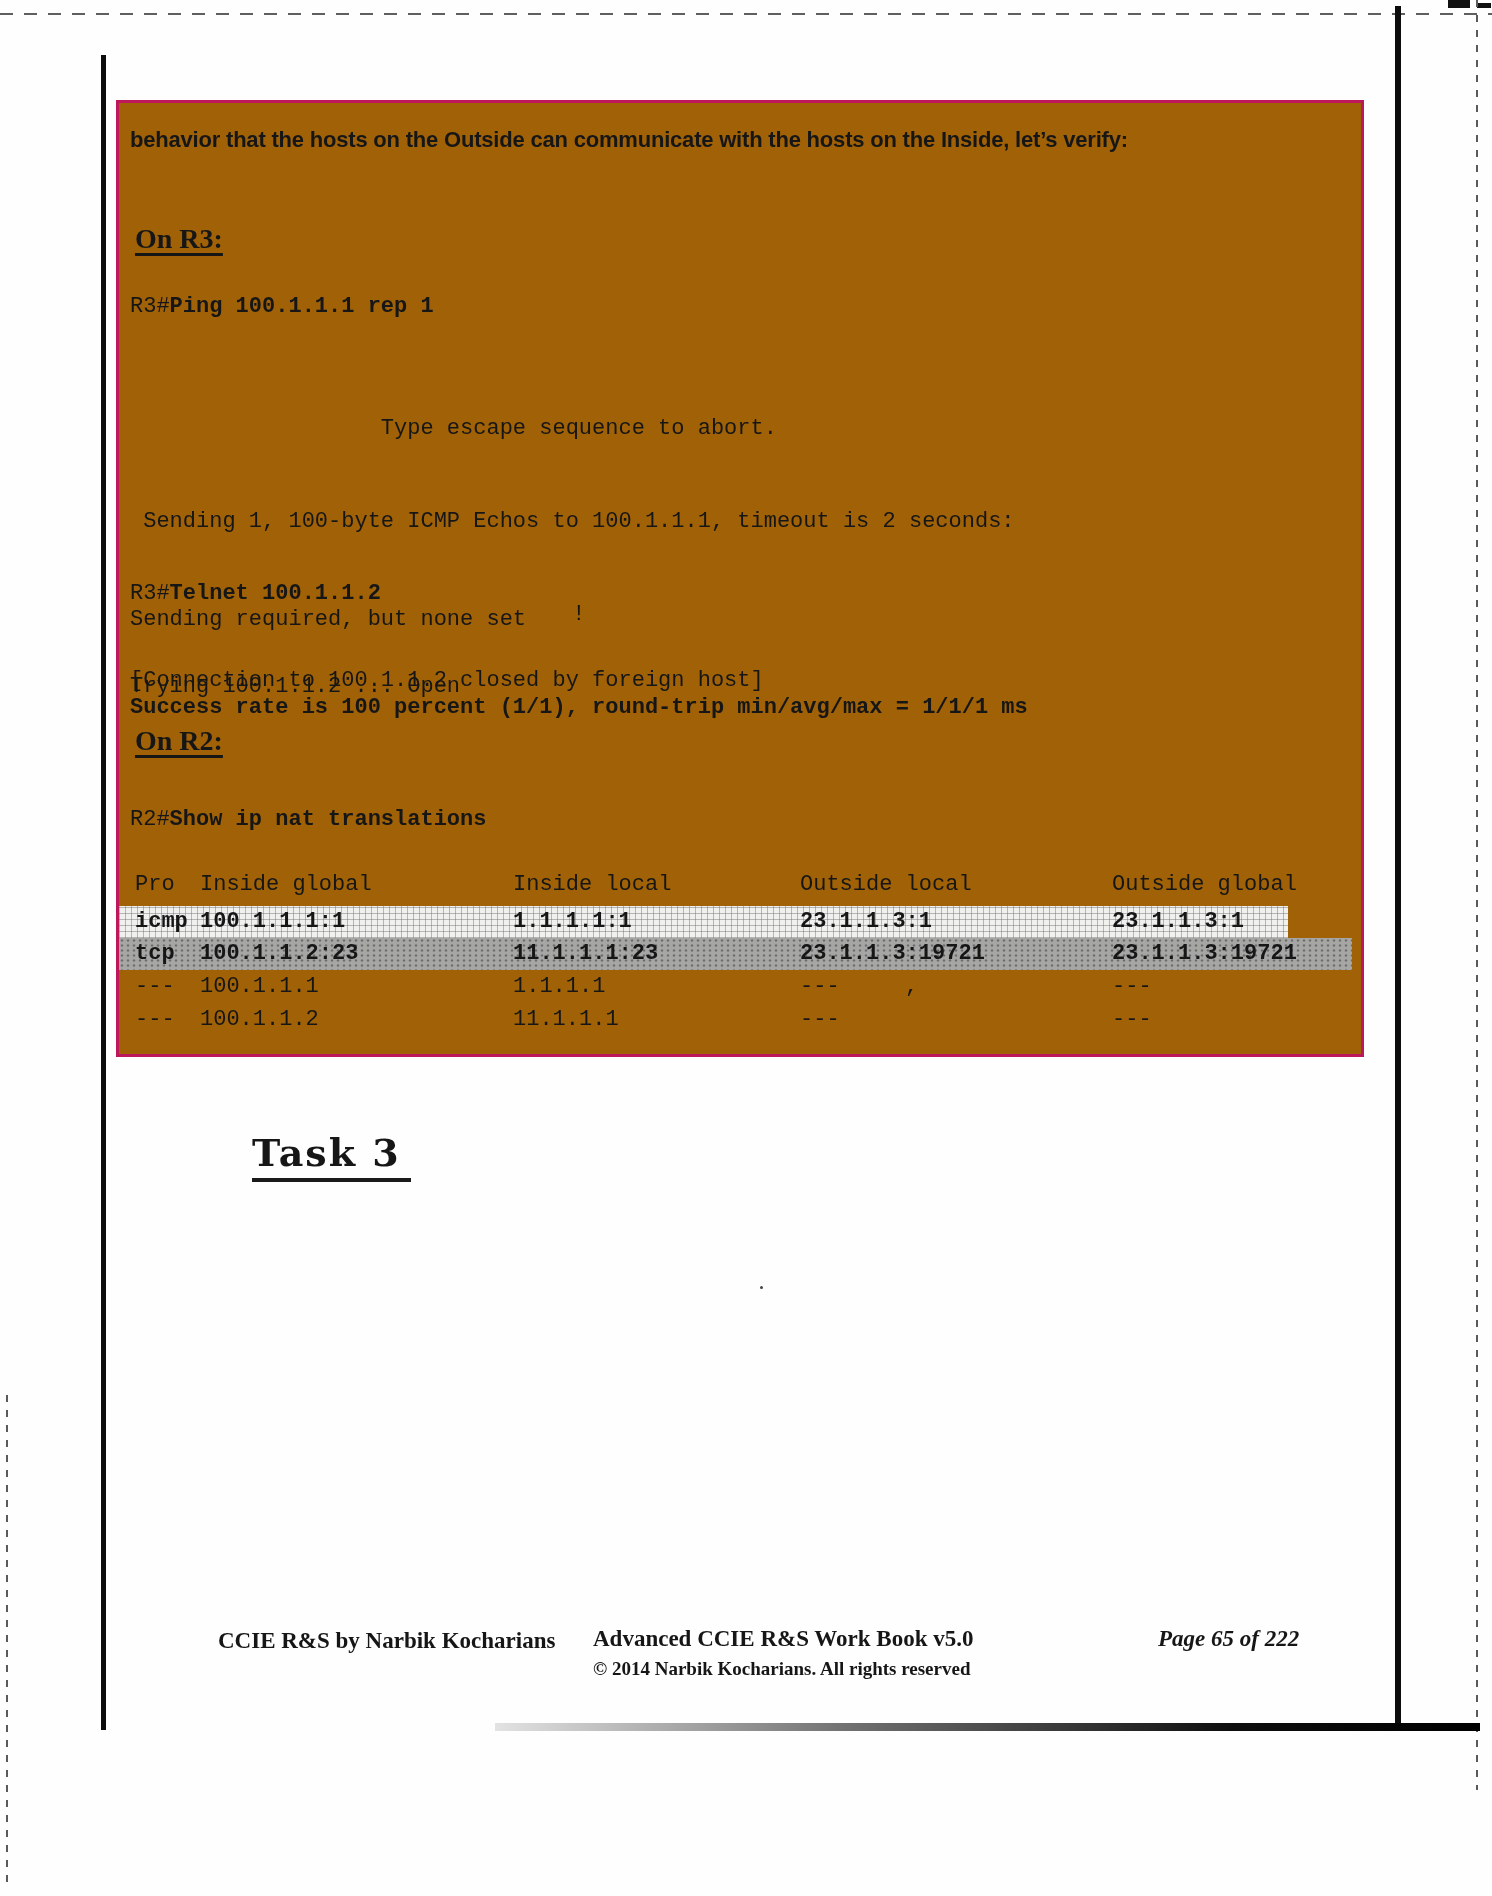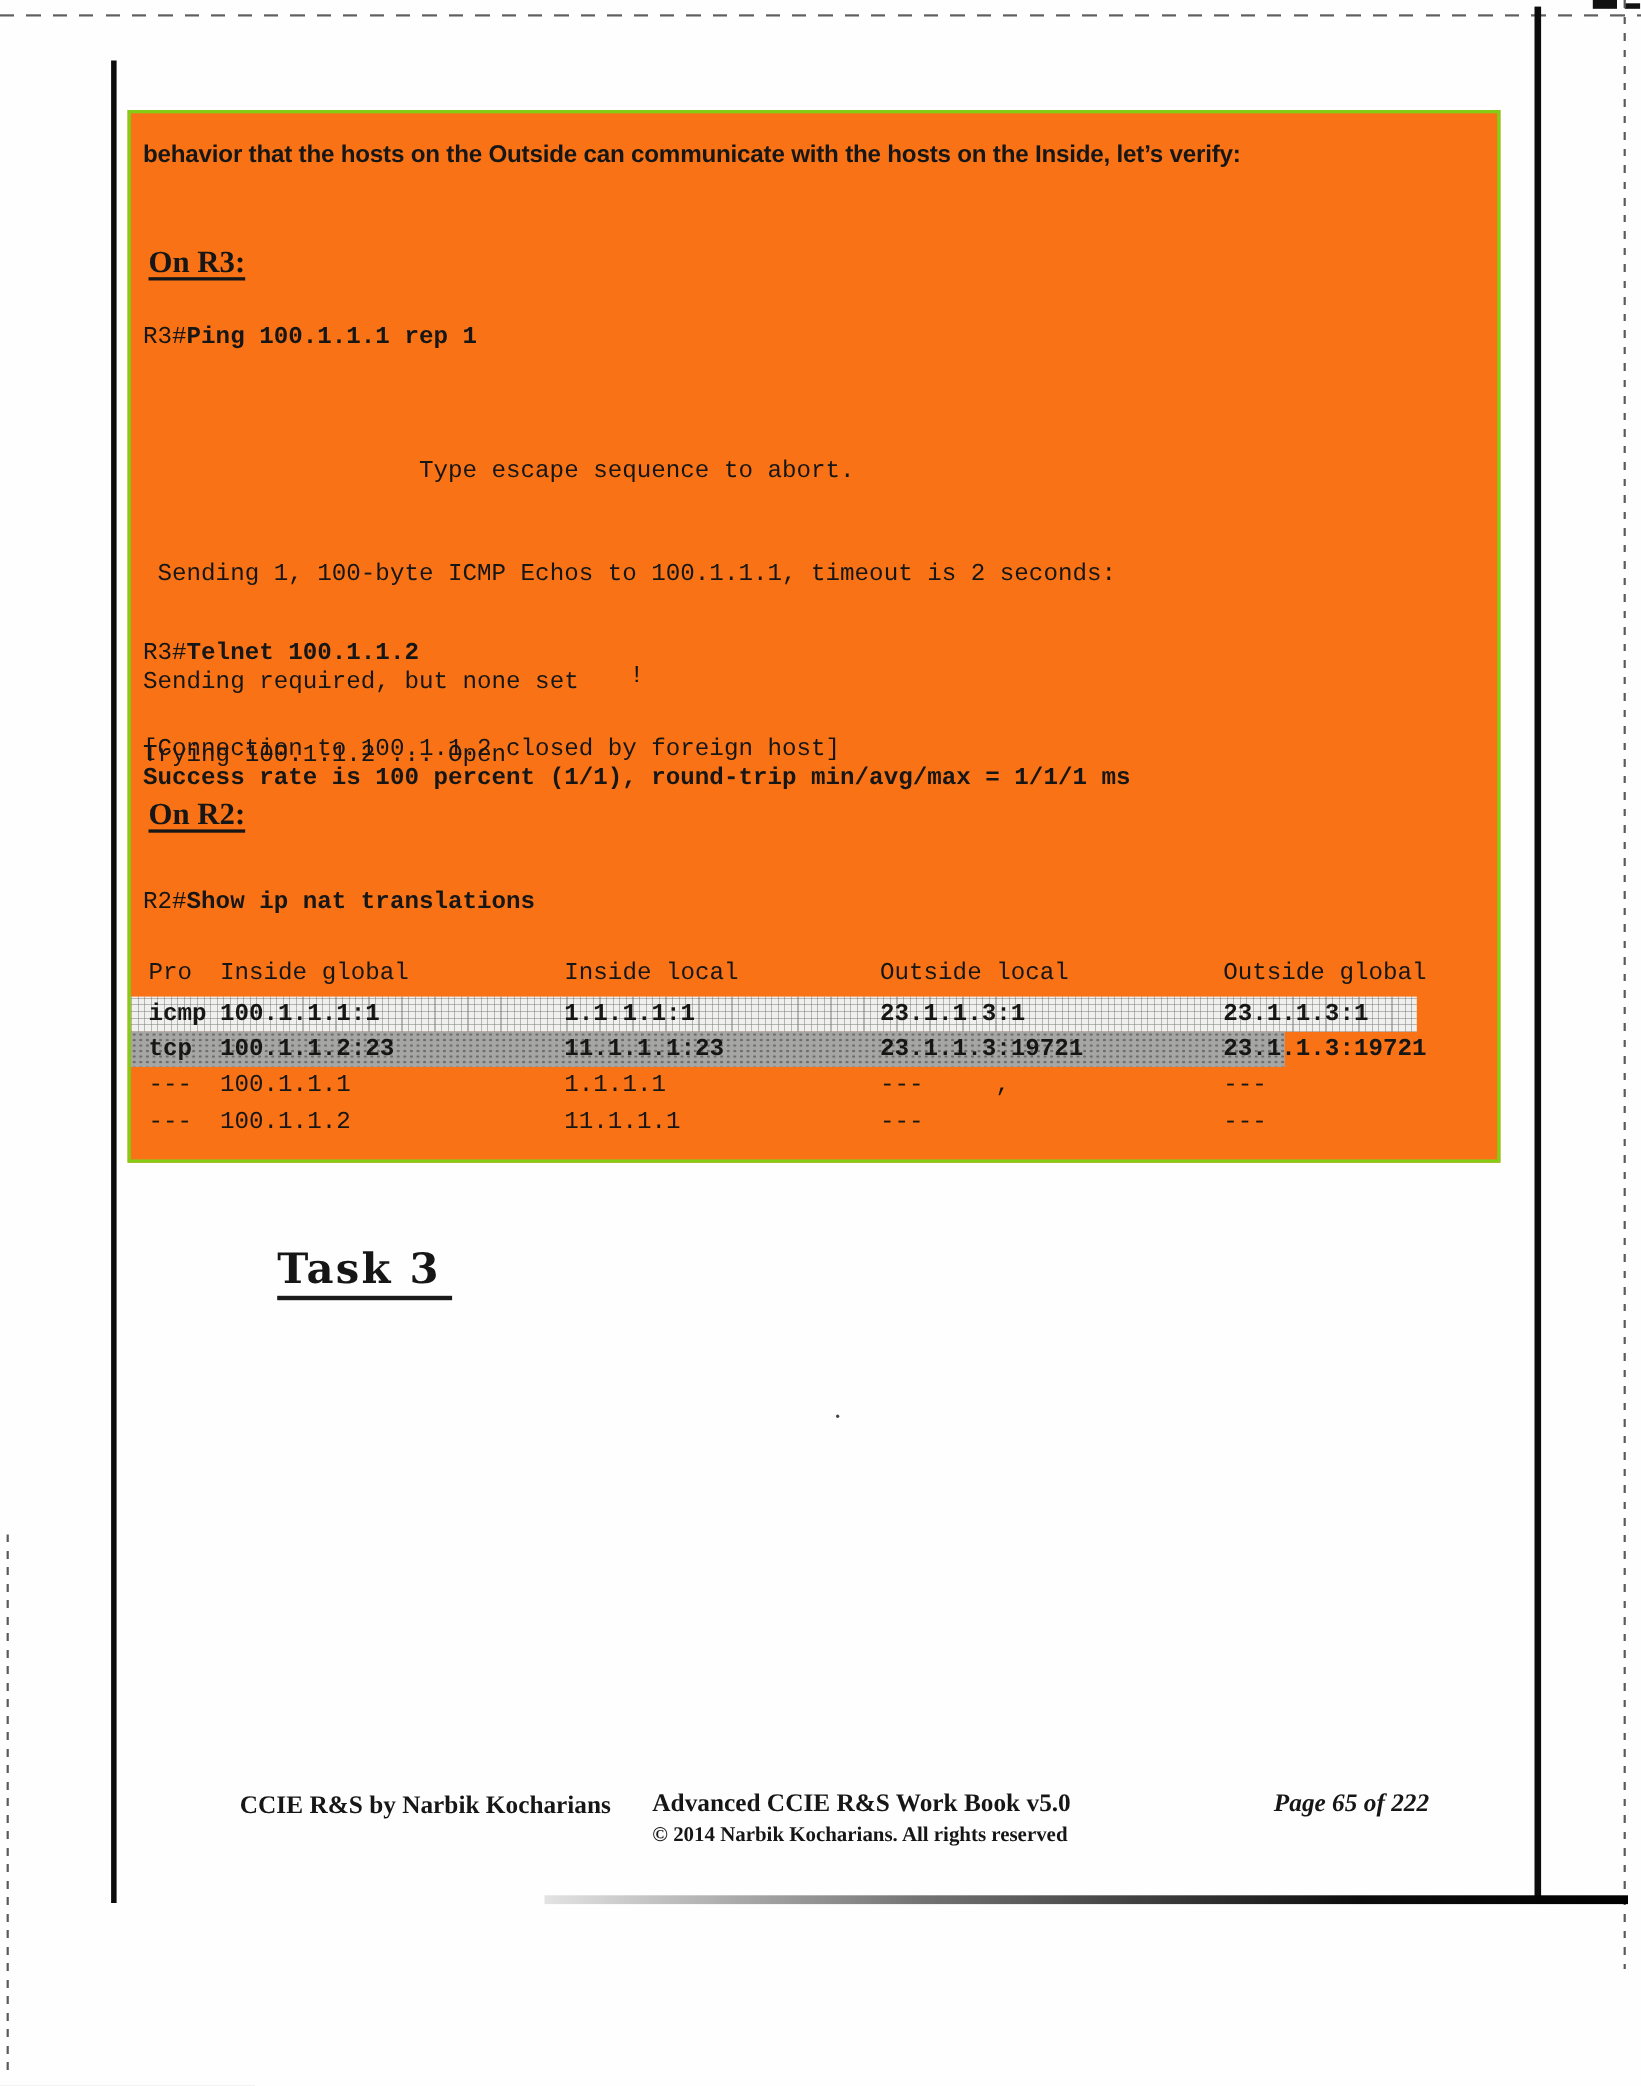--- a/index.html
+++ b/index.html
@@ -11,21 +11,21 @@
   
   .artifact{position:absolute;}
   .dash-h{height:2px;background:repeating-linear-gradient(90deg,#2a2a2a 0 13px,transparent 13px 24px);opacity:.75;}
   .vbar{background:#0c0c0c;}
   .vdots{width:2px;background:repeating-linear-gradient(180deg,#5a5a5a 0 7px,transparent 7px 15px);}
   .smudge{background:linear-gradient(90deg,rgba(70,70,70,.15),rgba(40,40,40,.65) 35%,#0d0d0d 75%,#000);}
   .blob{background:#111;}
   
   .content-box{
     position:absolute;left:116px;top:100px;width:1248px;height:957px;
-    border:3px solid #84cc16;background:#f97316;box-sizing:border-box;
+    border:3px solid #be185d;background:#a16207;box-sizing:border-box;
   }
   .intro{position:absolute;left:11px;top:24px;font-size:22px;font-weight:700;letter-spacing:-.2px;}
   .sec-head{
     position:absolute;left:16px;font-family:"Liberation Serif",serif;
     font-size:28px;font-weight:700;text-decoration:underline;text-underline-offset:5px;
     text-decoration-thickness:3px;
   }
   .mono{position:absolute;left:11px;font-family:"Liberation Mono",monospace;font-size:22px;line-height:31px;white-space:pre;}
   .mono b{font-weight:700;}
   
@@ -33,21 +33,21 @@
   .nat-line span{position:absolute;white-space:pre;}
   .c0{left:16px;} .c1{left:81px;} .c2{left:394px;} .c3{left:681px;} .c4{left:993px;}
   .hl-light{
     width:1169px;font-weight:700;
     background-color:#f0f0ee;
     background-image:
       repeating-linear-gradient(0deg,rgba(110,110,110,.45) 0 1px,transparent 1px 6px),
       repeating-linear-gradient(90deg,rgba(110,110,110,.45) 0 1px,transparent 1px 6px);
   }
   .hl-dark{
-    width:1049px;font-weight:700;
+    width:1233px;font-weight:700;
     background-color:#a6a6a4;
     background-image:radial-gradient(rgba(60,60,60,.55) 1px,rgba(150,150,150,.25) 1.6px,transparent 2px);
     background-size:6px 5px;
   }
   
   .task-head{
     position:absolute;left:252px;top:1130px;
     font-family:"DejaVu Serif",serif;font-size:38px;font-weight:700;letter-spacing:2px;
     border-bottom:4px solid #1a1a1a;padding:0 10px 3px 0;
   }

